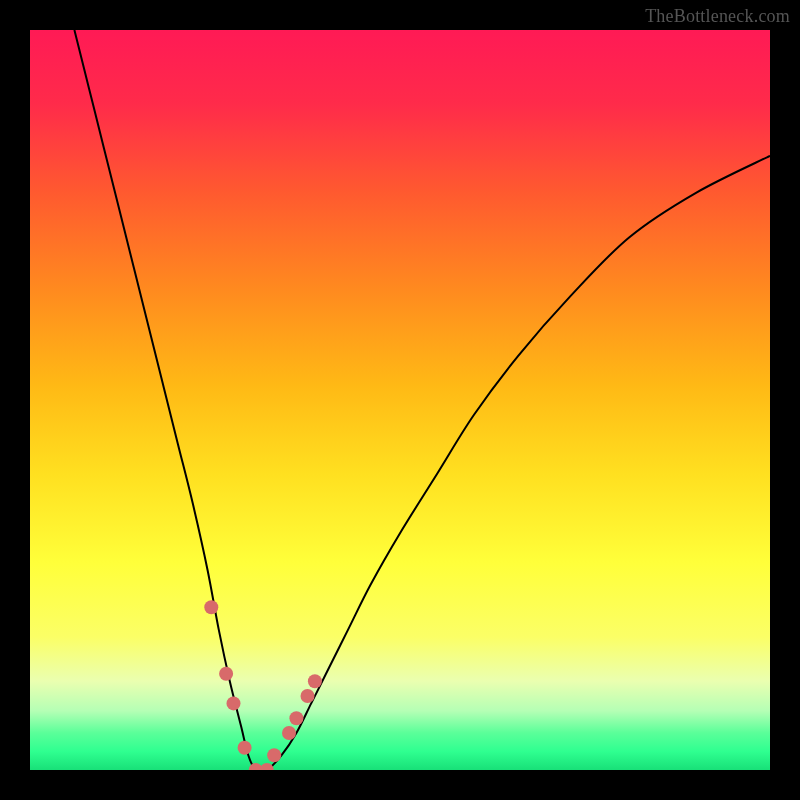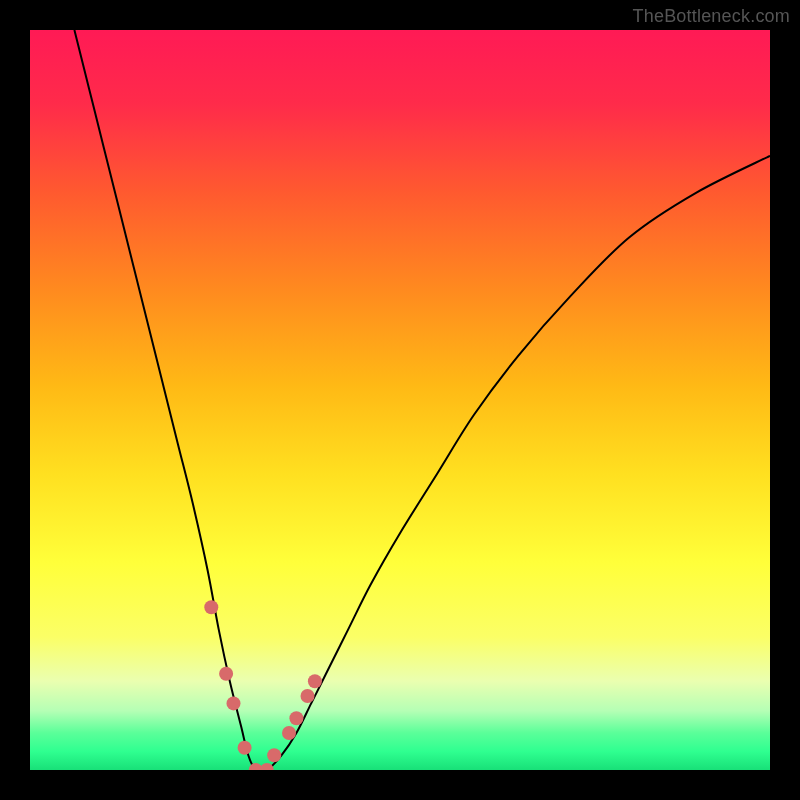--- a/index.html
+++ b/index.html
@@ -14,21 +14,21 @@
       position: absolute;
       left: 30px;
       top: 30px;
       width: 740px;
       height: 740px;
     }
     .watermark {
       position: absolute;
       top: 6px;
       right: 10px;
-      font-family: Liberation Sans, sans-serif;
+      font-family: Liberation Serif, serif;
       font-size: 18px;
       color: #555;
       letter-spacing: 0.2px;
       font-weight: 500;
     }
     svg { display: block; }
   </style>
 </head>
 <body>
 

